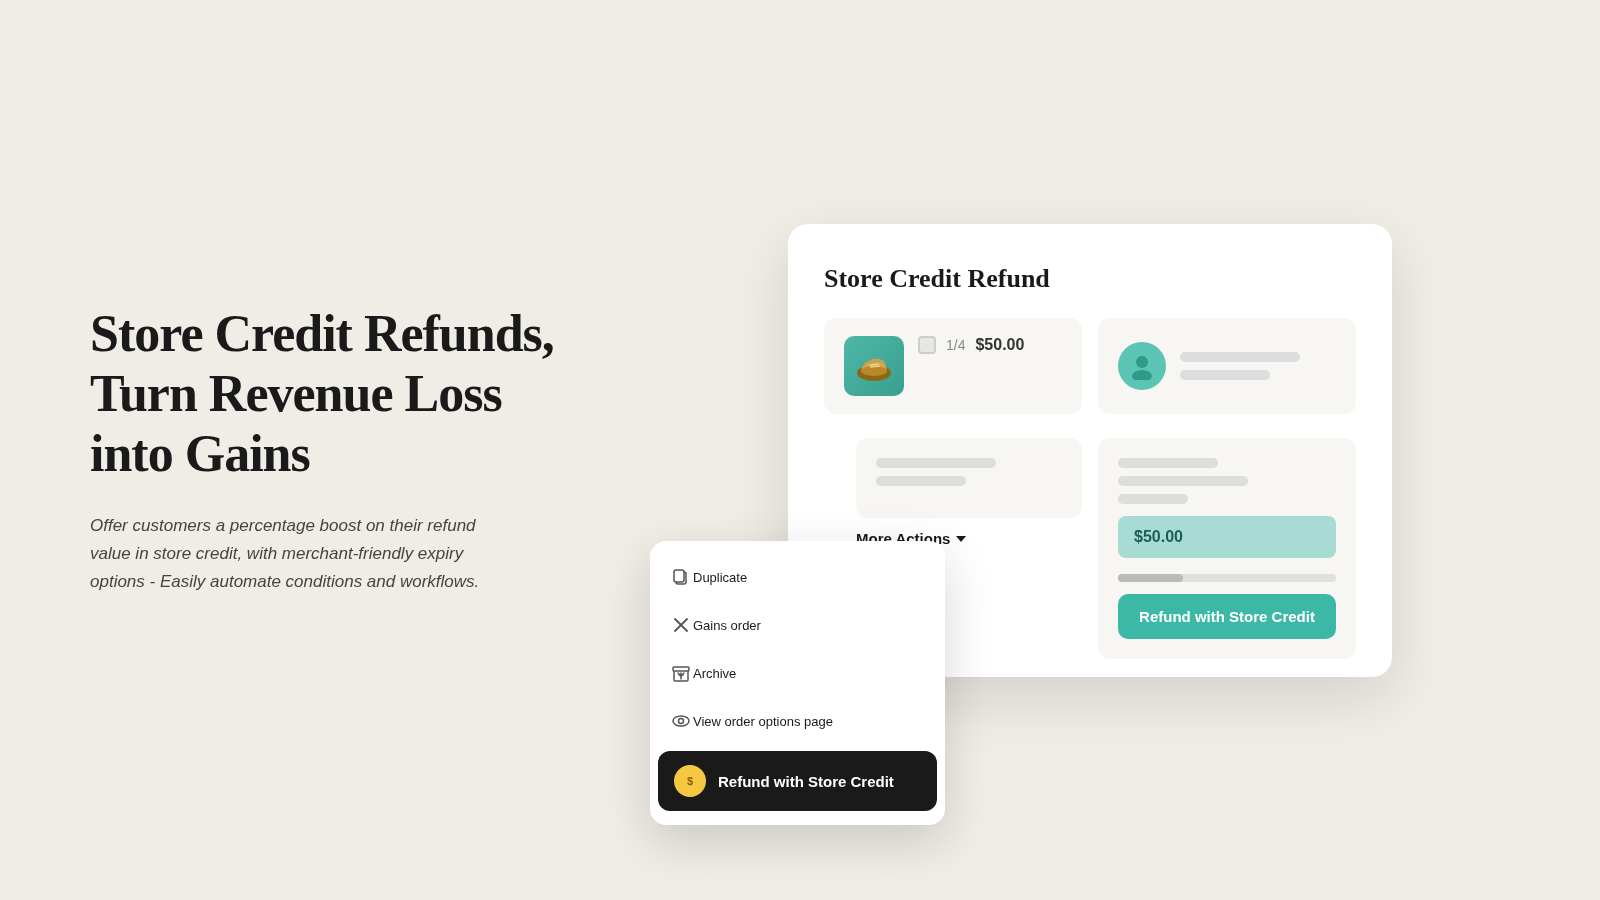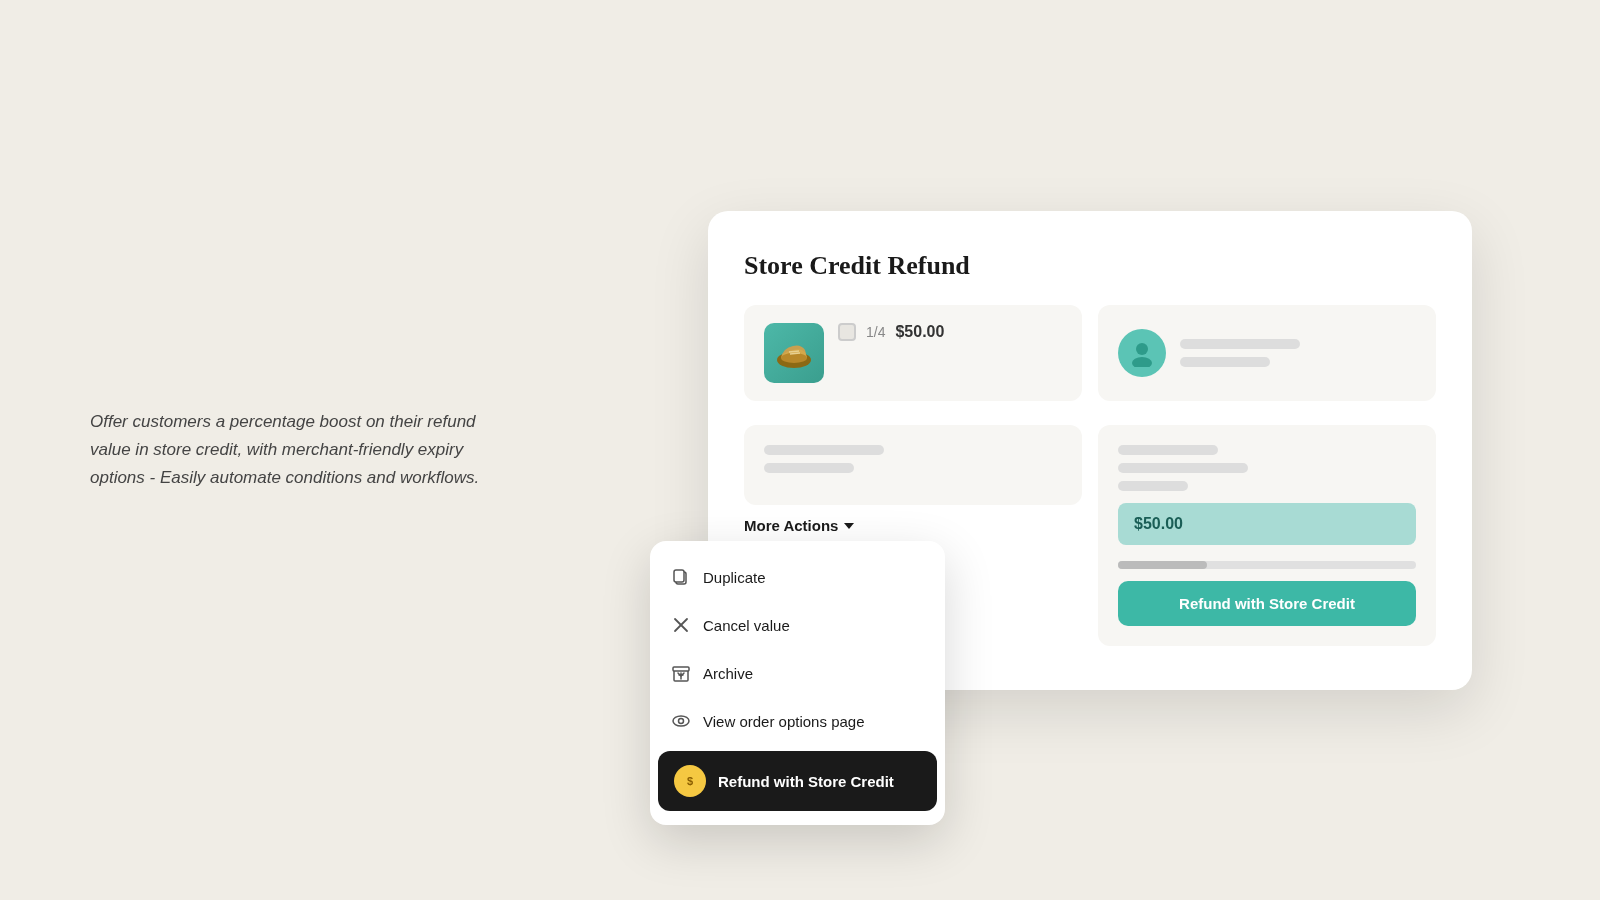--- a/index.html
+++ b/index.html
@@ -46,22 +46,22 @@
       position: relative;
       height: 100%;
       padding: 40px 60px 40px 20px;
     }
 
     
     .main-card {
       background: #fff;
       border-radius: 20px;
       box-shadow: 0 20px 60px rgba(0,0,0,0.12);
-      width: 764px;
-      padding: 40px 36px 44px;
+      width: 604px;
+      padding: 40px 36px 18px;
       position: relative;
       z-index: 1;
     }
 
     .card-title {
       font-size: 26px;
       font-weight: 700;
       color: #1a1a1a;
       margin-bottom: 24px;
       font-family: Georgia, serif;
@@ -229,24 +229,24 @@
       width: 295px;
       padding: 12px 0 8px;
       z-index: 10;
       bottom: 75px;
       left: 30px;
     }
 
     .dropdown-item {
       display: flex;
       align-items: center;
-      gap: 11px;
+      gap: 1px;
       padding: 13px 20px;
       cursor: pointer;
-      font-size: 15px;
+      font-size: 13px;
       color: #1a1a1a;
     }
 
     .dropdown-icon {
       width: 22px;
       height: 22px;
       display: flex;
       align-items: center;
       justify-content: center;
       flex-shrink: 0;
@@ -290,20 +290,21 @@
     .two-col-bottom {
       display: grid;
       grid-template-columns: 1fr 1fr;
       gap: 16px;
     }
 
     .left-col {
       display: flex;
       flex-direction: column;
       gap: 8px;
+      margin-left: 32px;
     }
 
     .right-col {
       display: flex;
       flex-direction: column;
       gap: 12px;
       background: #f7f6f3;
       border-radius: 12px;
       padding: 20px;
     }
@@ -332,20 +333,21 @@
       width: 30%;
       height: 100%;
       background: #bbb;
       border-radius: 4px;
     }
   </style>
 </head>
 <body>
 
 <div class="left-section">
+  <h1 class="main-heading">Store Credit Refunds, Turn Revenue Loss into Gains</h1>
   <p class="sub-text">Offer customers a percentage boost on their refund value in store credit, with merchant-friendly expiry options - Easily automate conditions and workflows.</p>
 </div>
 
 <div class="right-section">
 
   <div class="main-card">
     <div class="card-title">Store Credit Refund</div>
 
     <div class="card-grid">
 
@@ -428,21 +430,21 @@
       <span>Duplicate</span>
     </div>
 
     <div class="dropdown-item">
       <div class="dropdown-icon">
         <svg class="icon-svg" viewBox="0 0 20 20" fill="none">
           <line x1="4" y1="4" x2="16" y2="16" stroke="#555" stroke-width="1.8" stroke-linecap="round"></line>
           <line x1="16" y1="4" x2="4" y2="16" stroke="#555" stroke-width="1.8" stroke-linecap="round"></line>
         </svg>
       </div>
-      <span>Cancel value</span>
+      <span>Gains order</span>
     </div>
 
     <div class="dropdown-item">
       <div class="dropdown-icon">
         <svg class="icon-svg" viewBox="0 0 20 20" fill="none">
           <rect x="2" y="4" width="16" height="4" rx="1" stroke="#555" stroke-width="1.5"></rect>
           <path d="M3 8 L3 17 Q3 18 4 18 L16 18 Q17 18 17 17 L17 8" stroke="#555" stroke-width="1.5" fill="none"></path>
           <line x1="8" y1="12" x2="12" y2="12" stroke="#555" stroke-width="1.5" stroke-linecap="round"></line>
           <line x1="10" y1="10" x2="10" y2="16" stroke="#555" stroke-width="1.5" stroke-linecap="round"></line>
           <path d="M7 10 L10 13 L13 10" stroke="#555" stroke-width="1.5" fill="none" stroke-linecap="round"></path>

